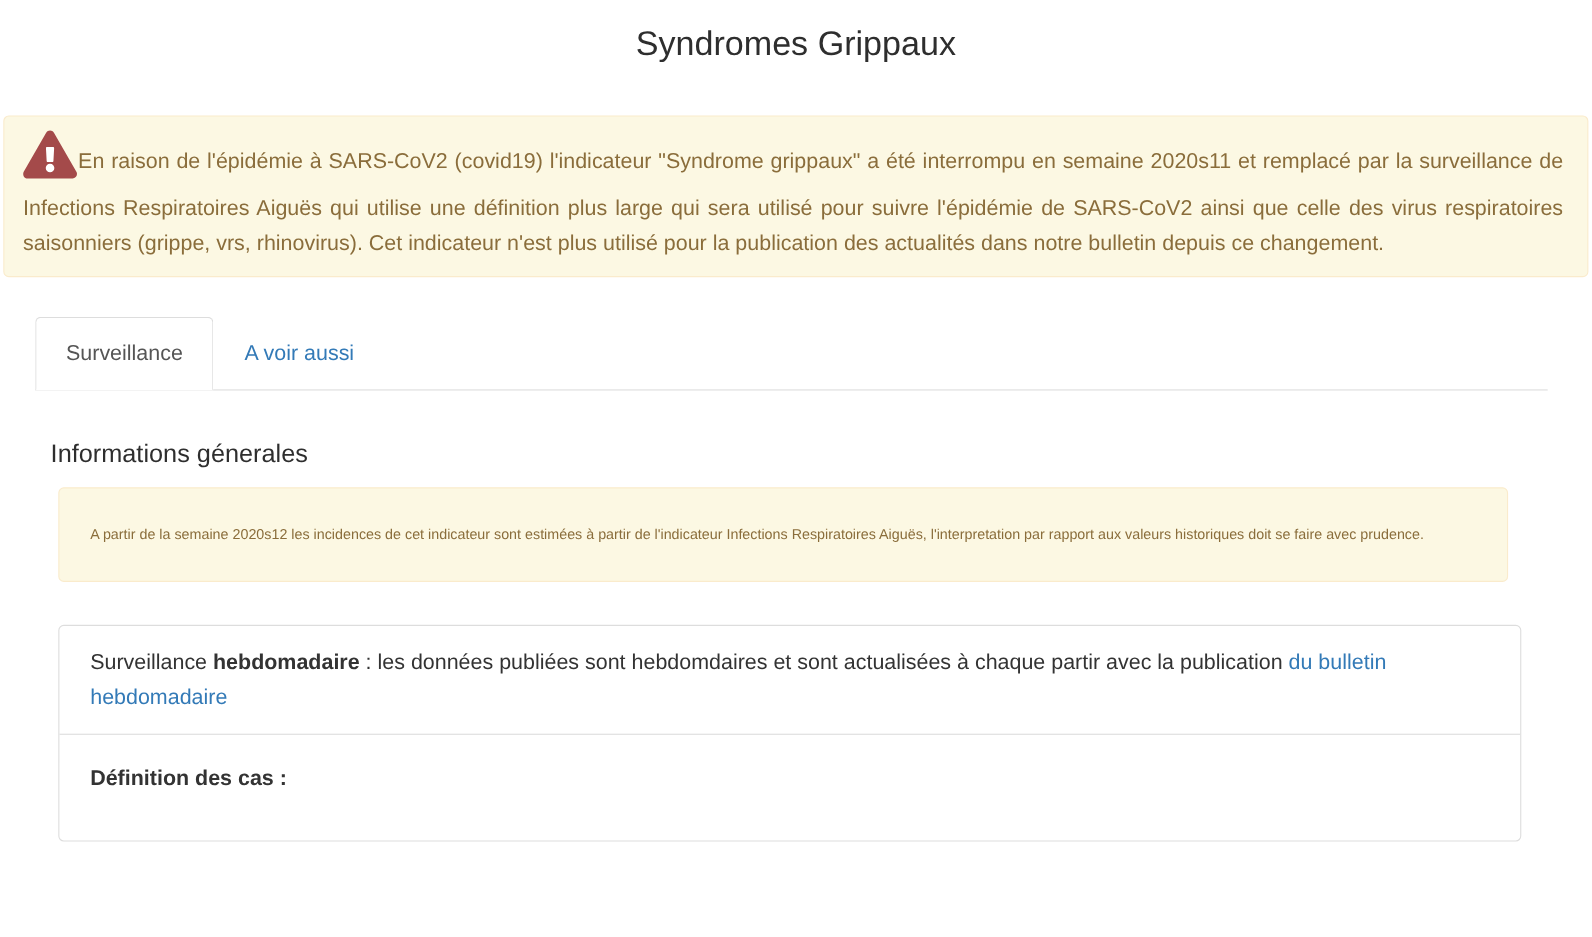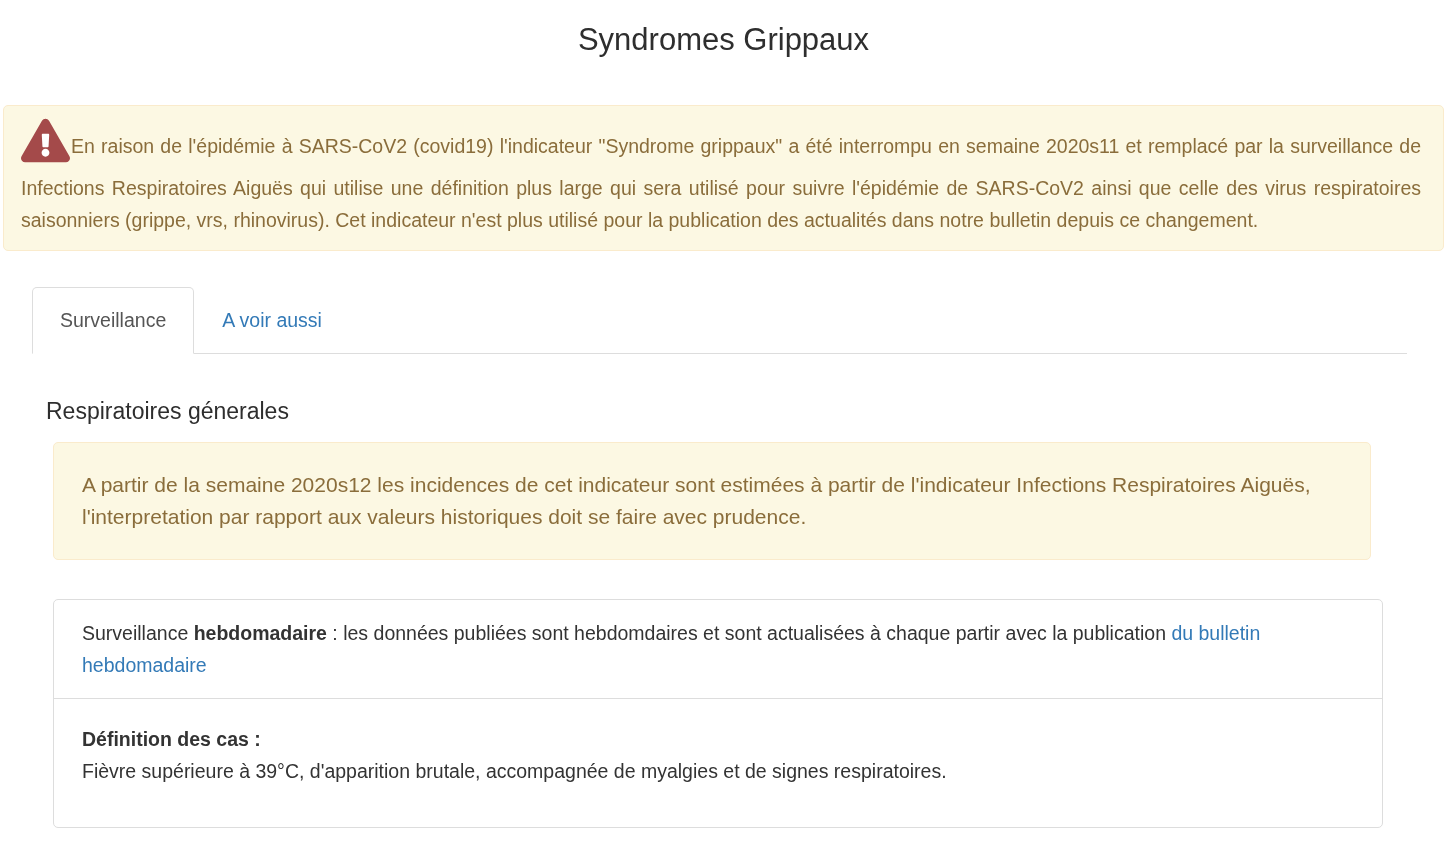--- a/index.html
+++ b/index.html
@@ -65,21 +65,21 @@
     font-weight: 400;
     color: #2e2e2e;
   }
   .info-note {
     margin: 17px 76px 0 53px;
     background: #fcf8e3;
     border: 1px solid #faebcc;
     border-radius: 5px;
     padding: 26px 28px;
     color: #8a6d3b;
-    font-size: 21px;
+    font-size: 13px;
     line-height: 32px;
   }
   .panel {
     margin: 39px 64px 0 53px;
     border: 1px solid #ddd;
     border-radius: 5px;
     background: #fff;
     font-size: 19.5px;
     line-height: 32px;
   }
@@ -100,27 +100,26 @@
       <path fill="#ffffff" d="M288 354c-25.4 0-46 20.6-46 46s20.6 46 46 46 46-20.6 46-46-20.6-46-46-46zm-43.7-165.3l7.4 136c.3 6.4 5.6 11.3 12 11.3h48.5c6.4 0 11.6-5 12-11.3l7.4-136c.4-6.9-5.1-12.7-12-12.7h-63.4c-6.9 0-12.4 5.8-12 12.7z"></path>
     </svg>
   </span><span>En raison de l'épidémie à SARS-CoV2 (covid19) l'indicateur "Syndrome grippaux" a été interrompu en semaine 2020s11 et remplacé par la surveillance de Infections Respiratoires Aiguës qui utilise une définition plus large qui sera utilisé pour suivre l'épidémie de SARS-CoV2 ainsi que celle des virus respiratoires saisonniers (grippe, vrs, rhinovirus). Cet indicateur n'est plus utilisé pour la publication des actualités dans notre bulletin depuis ce changement.</span>
 </div>
 
 <nav class="tabs">
   <div class="tab active">Surveillance</div>
   <div class="tab">A voir aussi</div>
 </nav>
 
-<h2 class="section-heading">Respiratoires génerales</h2>
+<h2 class="section-heading">Informations génerales</h2>
 
 <div class="info-note">
   <span>A partir de la semaine 2020s12 les incidences de cet indicateur sont estimées à partir de l'indicateur Infections Respiratoires Aiguës, l'interpretation par rapport aux valeurs historiques doit se faire avec prudence.</span>
 </div>
 
 <div class="panel">
   <div class="panel-section-1">
     <div><span>Surveillance </span><span class="bold">hebdomadaire</span><span> : les données publiées sont hebdomdaires et sont actualisées à chaque partir avec la publication </span><a class="link">du bulletin hebdomadaire</a></div>
   </div>
   <div class="panel-section-2">
     <div class="bold">Définition des cas :</div>
-    <div>Fièvre supérieure à 39°C, d'apparition brutale, accompagnée de myalgies et de signes respiratoires.</div>
   </div>
 </div>
 
 </body></html>

